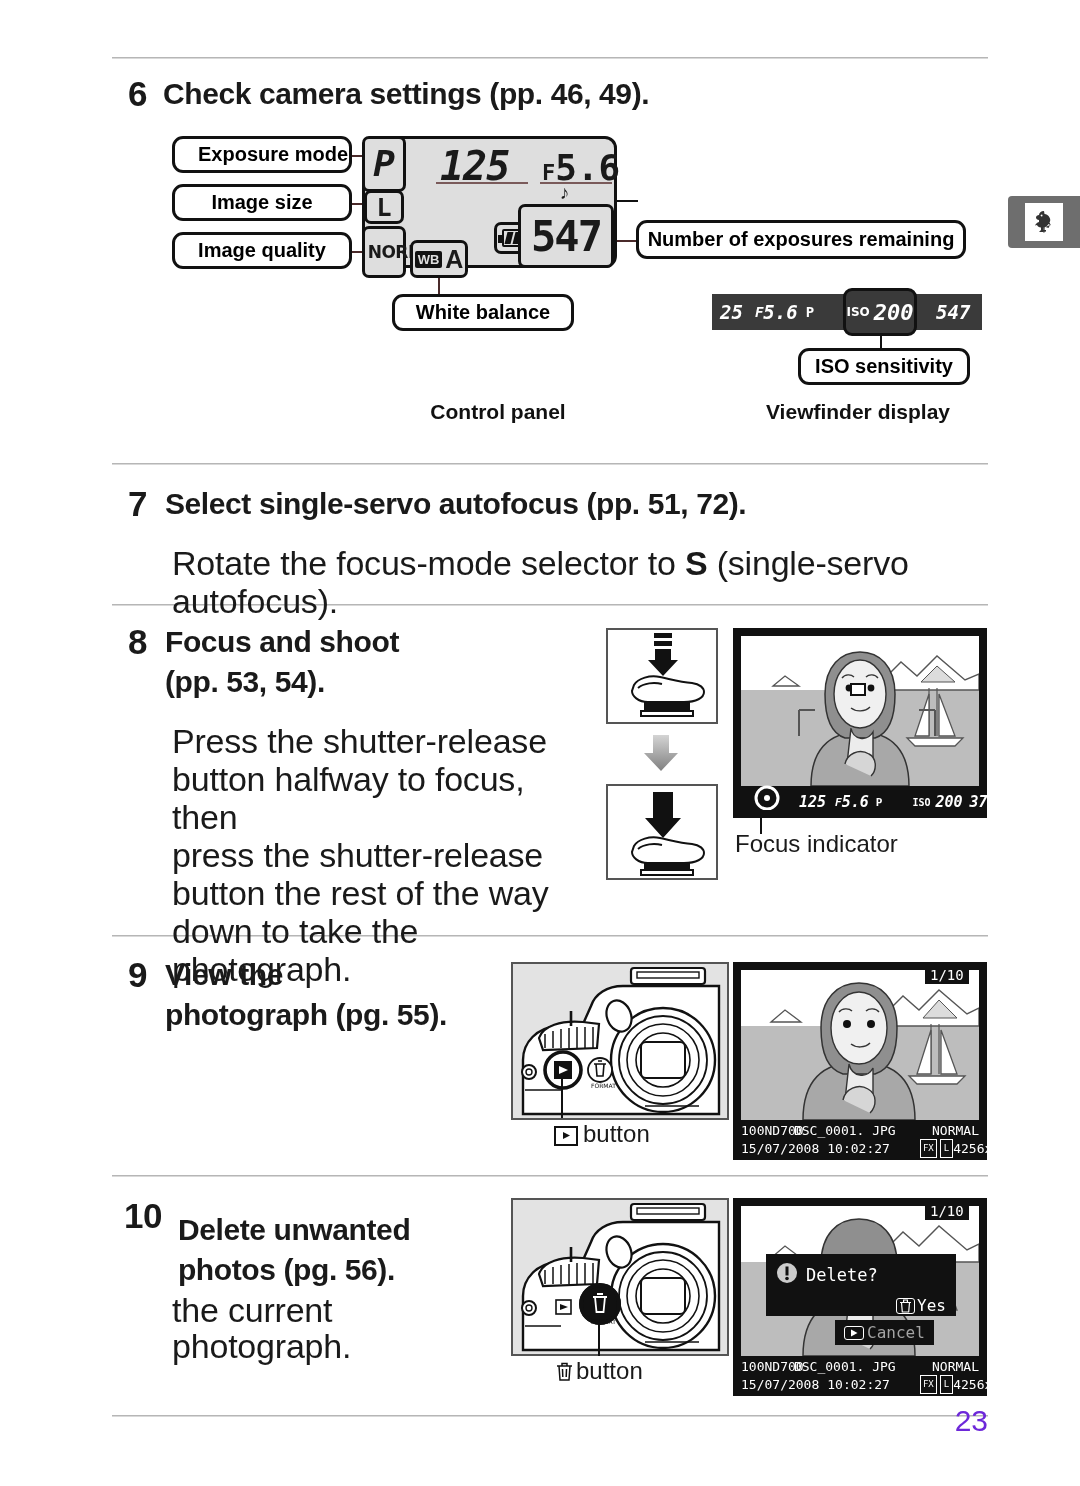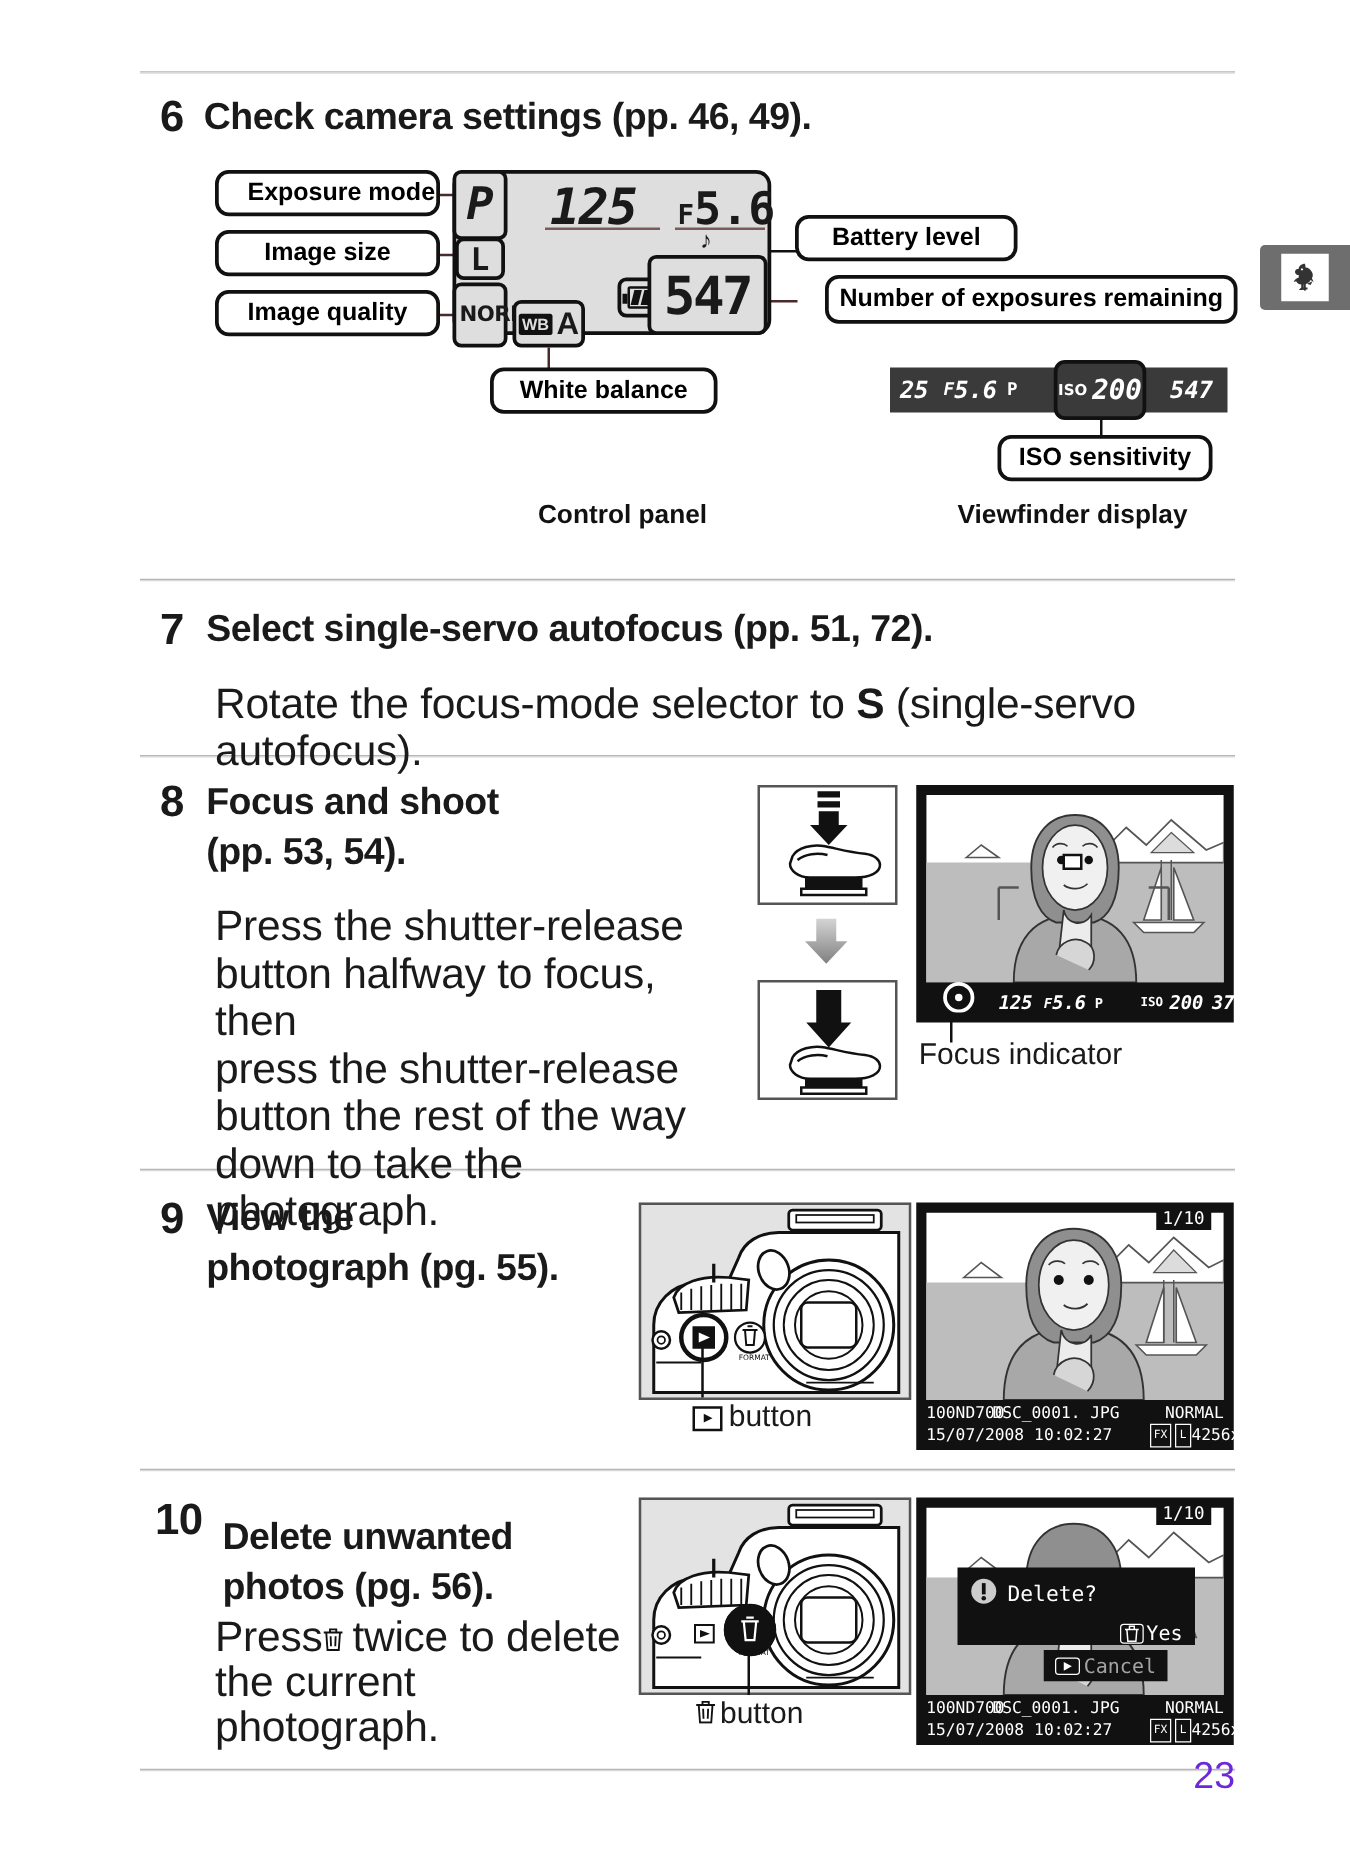--- a/index.html
+++ b/index.html
@@ -187,22 +187,21 @@
   <div class="pill" style="left:172px; top:136px; width:180px; height:37px;padding-left:32px;">Exposure mode</div>
   <div class="pill" style="left:172px; top:184px; width:180px; height:37px;">Image size</div>
   <div class="pill" style="left:172px; top:232px; width:180px; height:37px;">Image quality</div>
   <div class="pill" style="left:392px; top:294px; width:182px; height:37px;">White balance</div>
 
   <div class="leader leader-h" style="left:352px; top:155px; width:12px;"></div>
   <div class="leader leader-h" style="left:352px; top:203px; width:14px;"></div>
   <div class="leader leader-h" style="left:352px; top:251px; width:12px;"></div>
   <div class="leader leader-v" style="left:438px; top:278px; height:18px;"></div>
 
-  <div class="pill" style="left:636px; top:172px; width:178px; height:37px;">Battery level</div>
-  <div class="pill" style="left:636px; top:220px; width:330px; height:39px;margin-left:24px;">Number of exposures remaining</div>
+  <div class="pill" style="left:636px; top:220px; width:330px; height:39px;">Number of exposures remaining</div>
   <div class="pill" style="left:798px; top:348px; width:172px; height:37px;">ISO sensitivity</div>
 
   <div class="leader leader-v leader-dark" style="left:520px; top:200px; height:22px;"></div>
   <div class="leader leader-h leader-dark" style="left:520px; top:200px; width:118px;"></div>
   <div class="leader leader-h" style="left:614px; top:240px; width:24px;"></div>
   <div class="leader leader-v leader-dark" style="left:880px; top:334px; height:16px;"></div>
 
   <div id="control-panel"></div>
 
   <div class="boxed" id="cp-mode">
@@ -445,30 +444,20 @@
   </div>
 
   <div class="step" style="left:124px; top:1196px;">
     <span class="step-num">10</span>
     <div style="margin-left:16px;margin-top:14px;">
       <div class="step-title">Delete unwanted</div>
       <div class="step-title">photos (pg. 56).</div>
     </div>
   </div>
   <div class="body-text" style="left:172px; top:1292px; width:340px; line-height:36px;">
-    <div style="display:flex; align-items:baseline;">
-      <span>Press </span>
-      <span style="display:inline-block; width:20px;">
-        <svg width="17" height="19" viewBox="0 0 17 19">
-          <path d="M1 4 L16 4 M3 4 L4 18 L13 18 L14 4 M6 1.5 L11 1.5 L11 4 L6 4 Z
-                   M6.5 7 L6.8 15 M10.5 7 L10.2 15" stroke="#111" stroke-width="1.5" fill="none"></path>
-        </svg>
-      </span>
-      <span style="margin-left:4px;">twice to delete</span>
-    </div>
     <div>the current photograph.</div>
   </div>
 
   <div class="illus illus-gray" style="left:511px; top:1198px; width:218px; height:158px;">
     <svg width="214" height="154" viewBox="0 0 214 154">
       <path d="M10 150 L10 96 C10 78 24 64 44 62 L70 60 L78 42 C82 30 94 22 110 22
                L206 22 L206 150 Z" fill="#fff" stroke="#111" stroke-width="2.4"></path>
       <rect x="118" y="4" width="74" height="16" rx="3" fill="#fff" stroke="#111" stroke-width="2.2"></rect>
       <rect x="124" y="8" width="62" height="6" fill="#fff" stroke="#111" stroke-width="1.4"></rect>
       <circle cx="150" cy="96" r="52" fill="#fff" stroke="#111" stroke-width="2.4"></circle>

